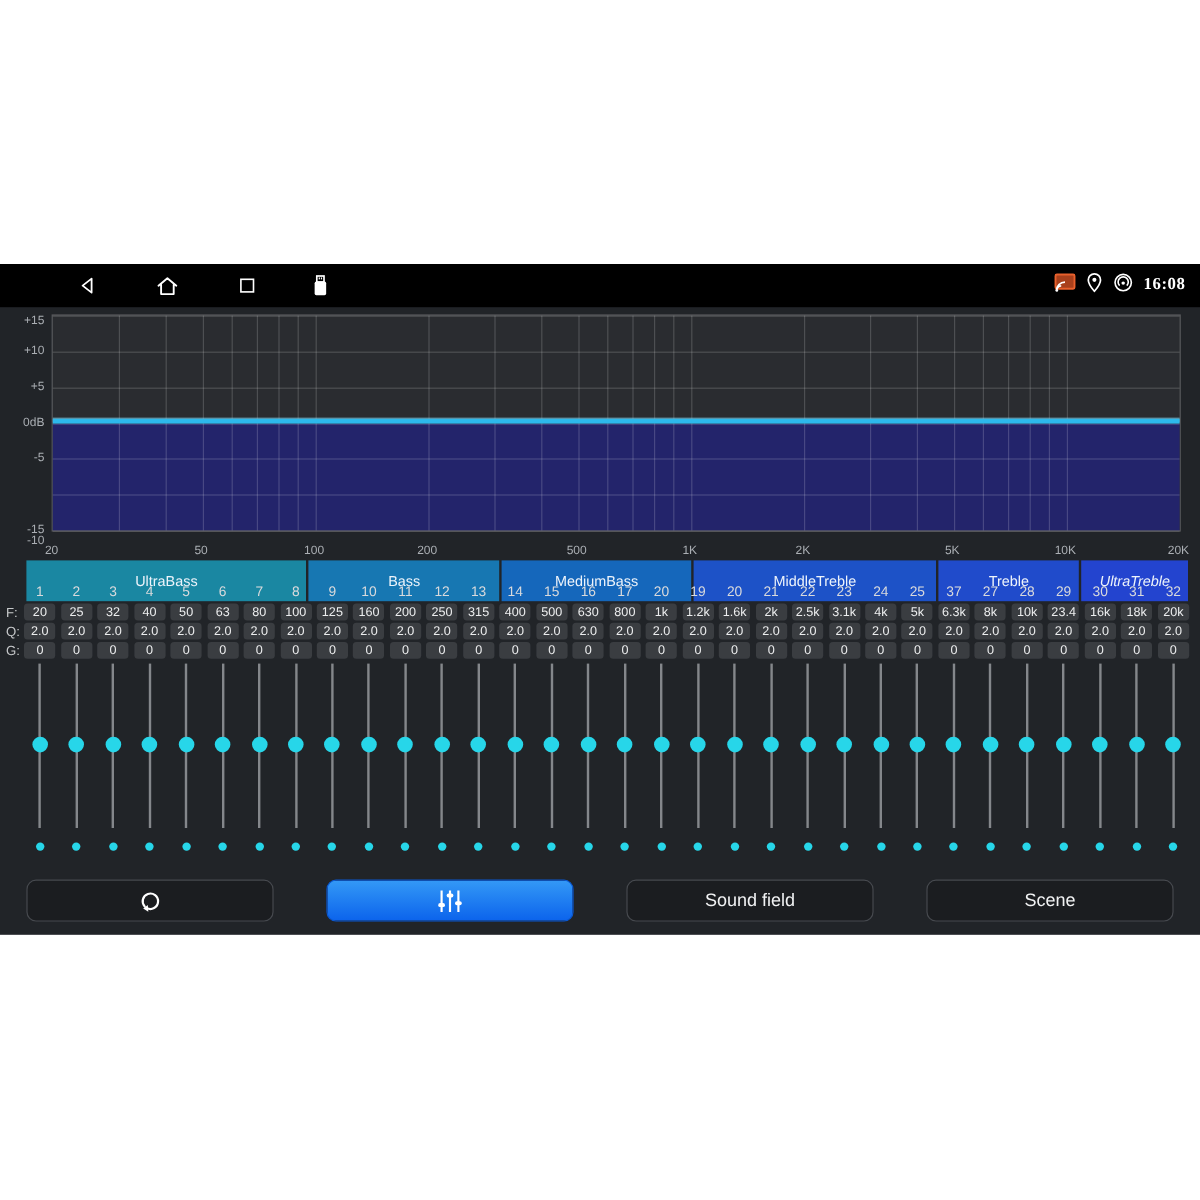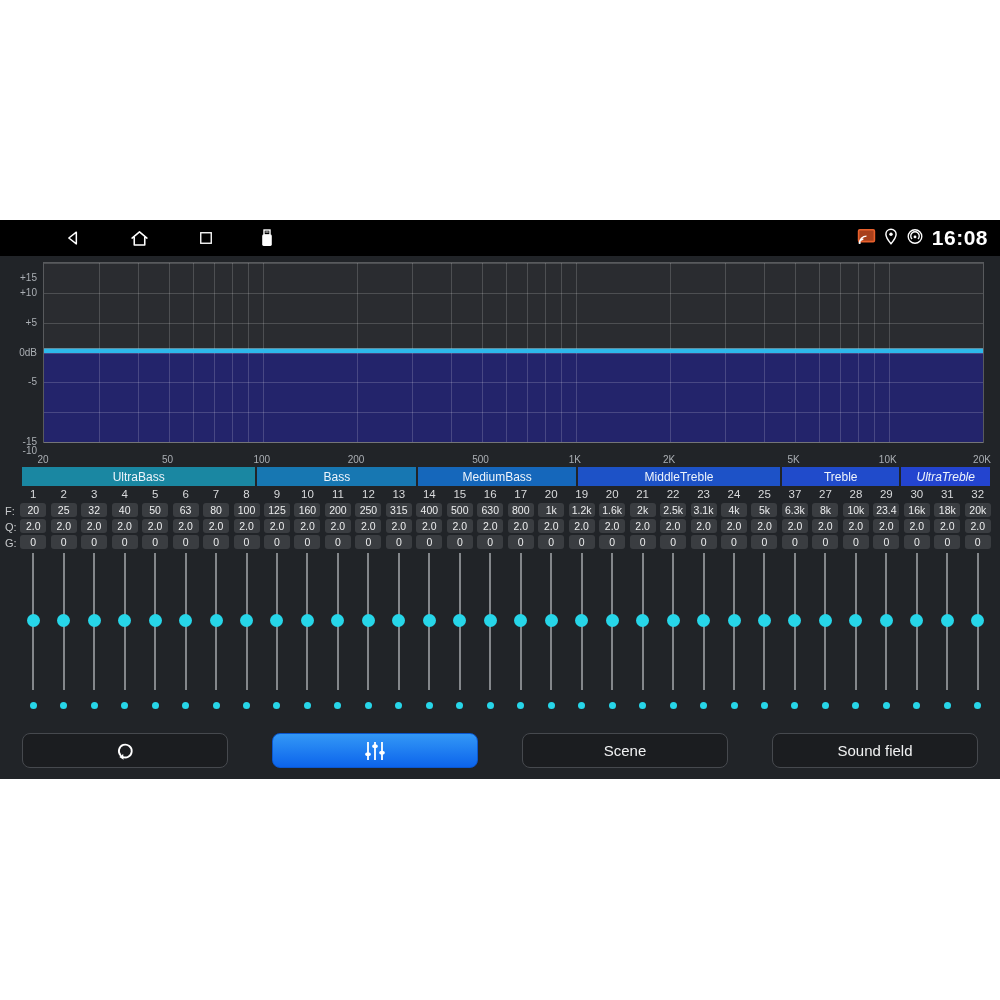--- a/index.html
+++ b/index.html
@@ -3,36 +3,36 @@
 <meta charset="utf-8">
 <style>
   html,body{margin:0;padding:0;background:#ffffff;font-family:"Liberation Sans",sans-serif;}
   #canvas{position:relative;width:1000px;height:1000px;background:#ffffff;overflow:hidden;}
   #device{position:absolute;left:0;top:220px;width:1000px;height:559px;background:#212428;overflow:hidden;}
 
   
   #statusbar{position:absolute;left:0;top:0;width:1000px;height:36px;background:#000;}
   .sb-ico{position:absolute;top:50%;transform:translateY(-50%);display:flex;align-items:center;justify-content:center;}
   #sb-right{position:absolute;right:12px;top:0;height:36px;display:flex;align-items:center;gap:8px;}
-  #sb-time{color:#fff;font-size:21px;font-weight:bold;letter-spacing:.5px;}
+  #sb-time{color:#fff;font-size:14px;font-weight:bold;letter-spacing:.5px;font-family:Liberation Serif, serif;}
 
   
   #chart{position:absolute;left:0;top:36px;width:1000px;height:210px;}
   #plot{position:absolute;left:43px;top:6px;width:941px;height:181px;background:#2a2c30;border:1px solid rgba(255,255,255,0.22);box-sizing:border-box;}
   .hgrid,.vgrid{position:absolute;background:rgba(255,255,255,0.17);}
   .hgrid{left:0;width:100%;height:1px;}
   .vgrid{top:0;height:100%;width:1px;}
   #eq-fill{position:absolute;left:0;width:100%;background:#23246b;}
   #eq-line{position:absolute;left:0;width:100%;height:4px;background:#2db9ec;box-shadow:0 -1px 0 rgba(140,225,255,.55);}
   .ylab{position:absolute;left:0;width:37px;text-align:right;font-size:10px;color:#abafb4;line-height:11px;}
   .xlab{position:absolute;top:192px;transform:translateX(-50%);font-size:10px;color:#abafb4;}
 
   
   #bandheader{position:absolute;left:22px;top:247px;width:968px;height:19px;display:flex;gap:2px;}
-  .bgseg{height:19px;display:flex;align-items:center;justify-content:center;color:#eef4fb;font-size:12px;}
+  .bgseg{height:34px;display:flex;align-items:center;justify-content:center;color:#eef4fb;font-size:12px;}
 
   
   #bands{position:absolute;left:18px;top:268px;width:975px;display:flex;}
   .bcol{flex:1 1 0;display:flex;flex-direction:column;align-items:center;}
   .bnum{height:12px;line-height:12px;font-size:11.5px;color:#d9dadc;margin-bottom:3px;}
   .chip{width:26px;height:14px;line-height:14px;margin-bottom:2px;background:#3a3d41;border-radius:3px;color:#ecedee;font-size:10.5px;text-align:center;overflow:hidden;white-space:nowrap;}
   .chip.g{margin-bottom:4px;}
   .trackwrap{position:relative;width:100%;height:137px;}
   .track{position:absolute;left:50%;top:0;width:2px;height:137px;margin-left:-1px;background:#84878b;}
   .handle{position:absolute;left:50%;top:61px;width:13px;height:13px;margin-left:-6.5px;border-radius:50%;background:#27d6e9;}
@@ -132,21 +132,21 @@
           <div class="vgrid" style="left: 720.222px;"></div>
           <div class="vgrid" style="left: 750.555px;"></div>
           <div class="vgrid" style="left: 775.339px;"></div>
           <div class="vgrid" style="left: 796.293px;"></div>
           <div class="vgrid" style="left: 814.445px;"></div>
           <div class="vgrid" style="left: 830.456px;"></div>
           <div class="vgrid" style="left: 844.778px;"></div>
           <div id="eq-line" style="top: 86px; background: rgb(45, 185, 236);"></div>
         </div>
       <div id="ylabs">
-          <div class="ylab" style="top: 16px;">+15</div>
+          <div class="ylab" style="top: 6px;">+15</div>
           <div class="ylab" style="top: 30.8333px;">+10</div>
           <div class="ylab" style="top: 60.6667px;">+5</div>
           <div class="ylab" style="top: 90.5px;">0dB</div>
           <div class="ylab" style="top: 120.333px;">-5</div>
           <div class="ylab" style="top: 142px; margin-top: 47px;">-10</div>
           <div class="ylab" style="top: 180px;">-15</div>
         </div>
       <div id="xlabs" style="position:absolute;left:43px;top:6px;width:941px;height:200px;pointer-events:none;">
           <div class="xlab" style="left: 0px;">20</div>
           <div class="xlab" style="left: 124.555px;">50</div>
@@ -540,21 +540,21 @@
         <svg width="26" height="24" viewBox="0 0 26 24">
           <line x1="6" y1="3" x2="6" y2="21" stroke="#fff" stroke-width="1.8"></line>
           <line x1="13" y1="3" x2="13" y2="21" stroke="#fff" stroke-width="1.8"></line>
           <line x1="20" y1="3" x2="20" y2="21" stroke="#fff" stroke-width="1.8"></line>
           <rect x="3.2" y="13.5" width="5.6" height="3.4" rx="1.6" fill="#fff"></rect>
           <rect x="10.2" y="5.5" width="5.6" height="3.4" rx="1.6" fill="#fff"></rect>
           <rect x="17.2" y="12" width="5.6" height="3.4" rx="1.6" fill="#fff"></rect>
         </svg>
       </div>
       <div class="btn dark">
+        <span>Sound field</span>
+      </div>
+      <div class="btn dark">
         <span>Scene</span>
-      </div>
-      <div class="btn dark">
-        <span>Sound field</span>
       </div>
     </div>
 
   </div>
 </div>
 
 </body></html>

